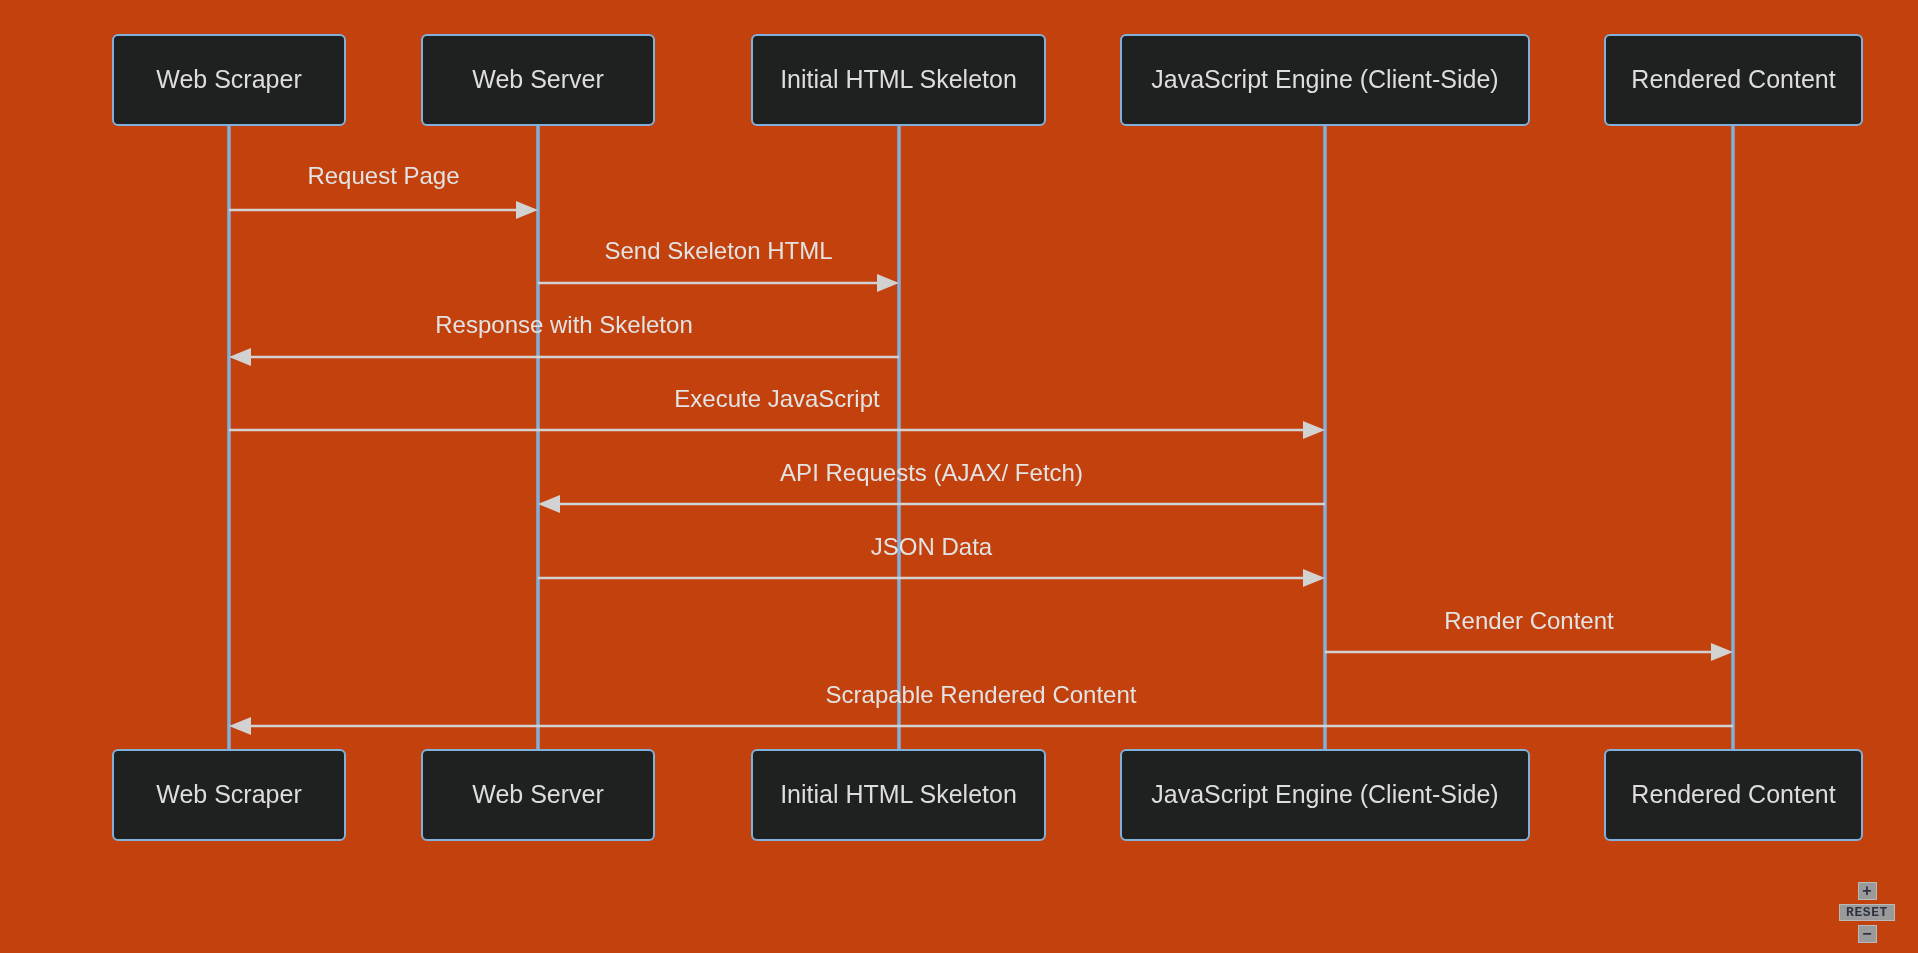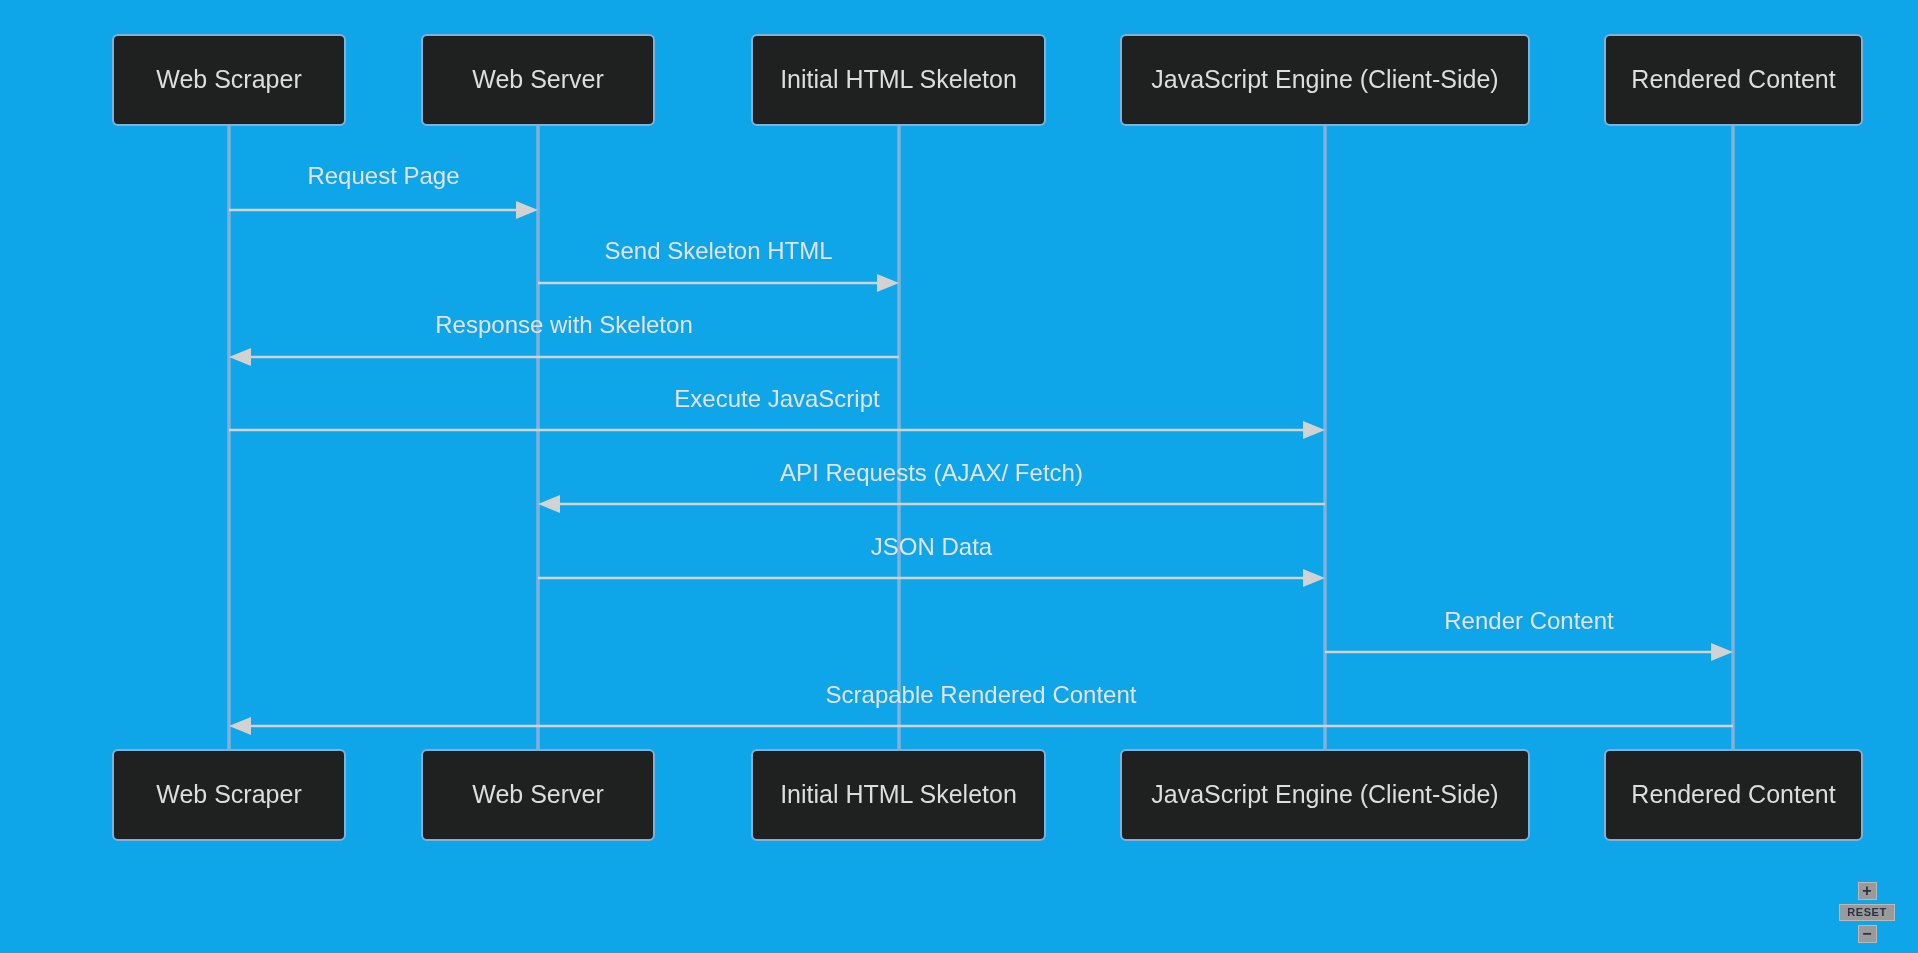--- a/index.html
+++ b/index.html
@@ -12,21 +12,21 @@
     height: 953px;
     overflow: hidden;
     font-family: "Liberation Sans", sans-serif;
     position: relative;
   }
   #stage {
     position: absolute;
     inset: 0;
     width: 1918px;
     height: 953px;
-    background: #0ea5e9;
+    background: #c2410c;
   }
   svg#diagram {
     position: absolute;
     left: 0; top: 0;
     width: 1918px;
     height: 953px;
     display: block;
   }
   .actor-box-rect {
     fill: #1f2020;
@@ -88,21 +88,22 @@
   }
   .zc-square {
     width: 19px;
     height: 18px;
     font-size: 16px;
   }
   .zc-reset {
     width: 56px;
     height: 17px;
     letter-spacing: 0.6px;
-    font-size: 11px;
+    font-size: 13px;
+    font-family: Liberation Mono, monospace;
   }
 </style>
 </head>
 <body>
 
 <div id="stage">
   <svg id="diagram" viewBox="0 0 1918 953" xmlns="http://www.w3.org/2000/svg">
       <line x1="229" y1="125" x2="229" y2="750" class="lifeline"></line>
       <line x1="538" y1="125" x2="538" y2="750" class="lifeline"></line>
       <line x1="899" y1="125" x2="899" y2="750" class="lifeline"></line>

